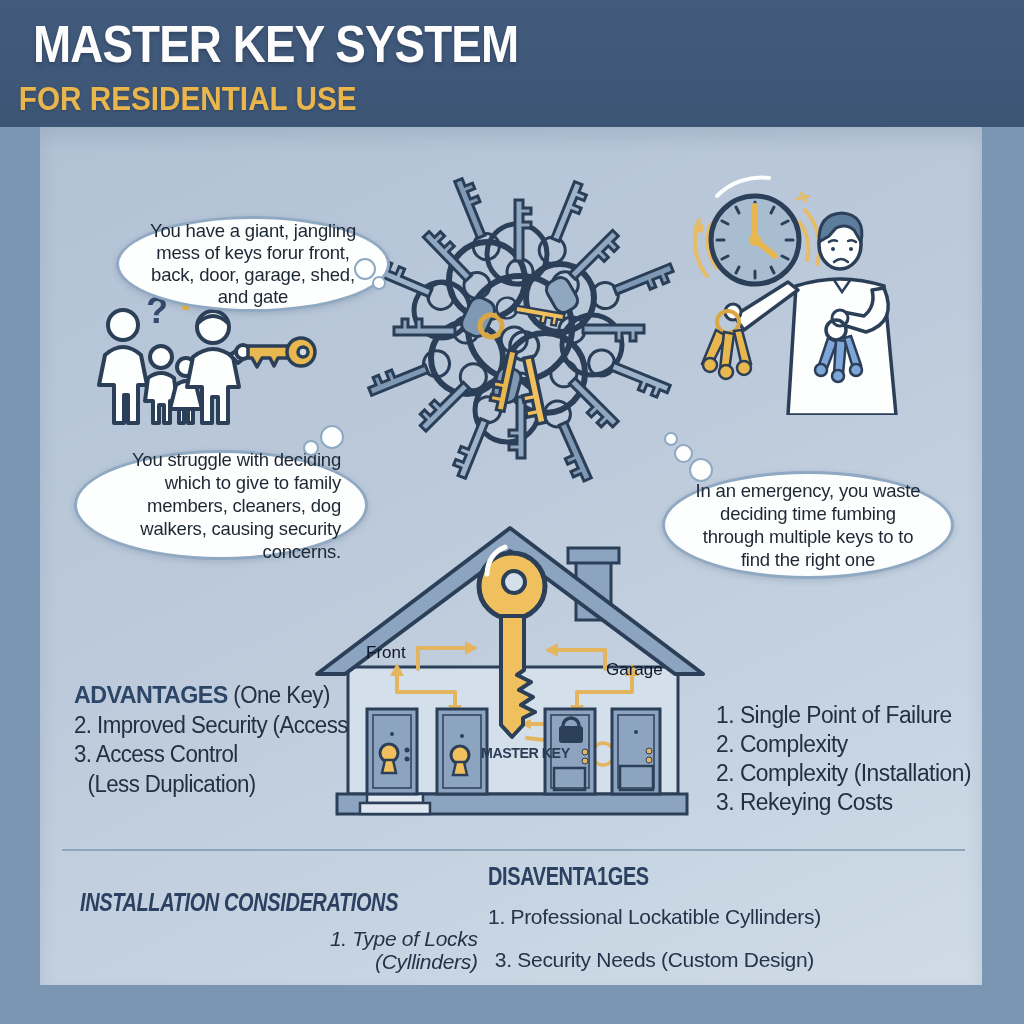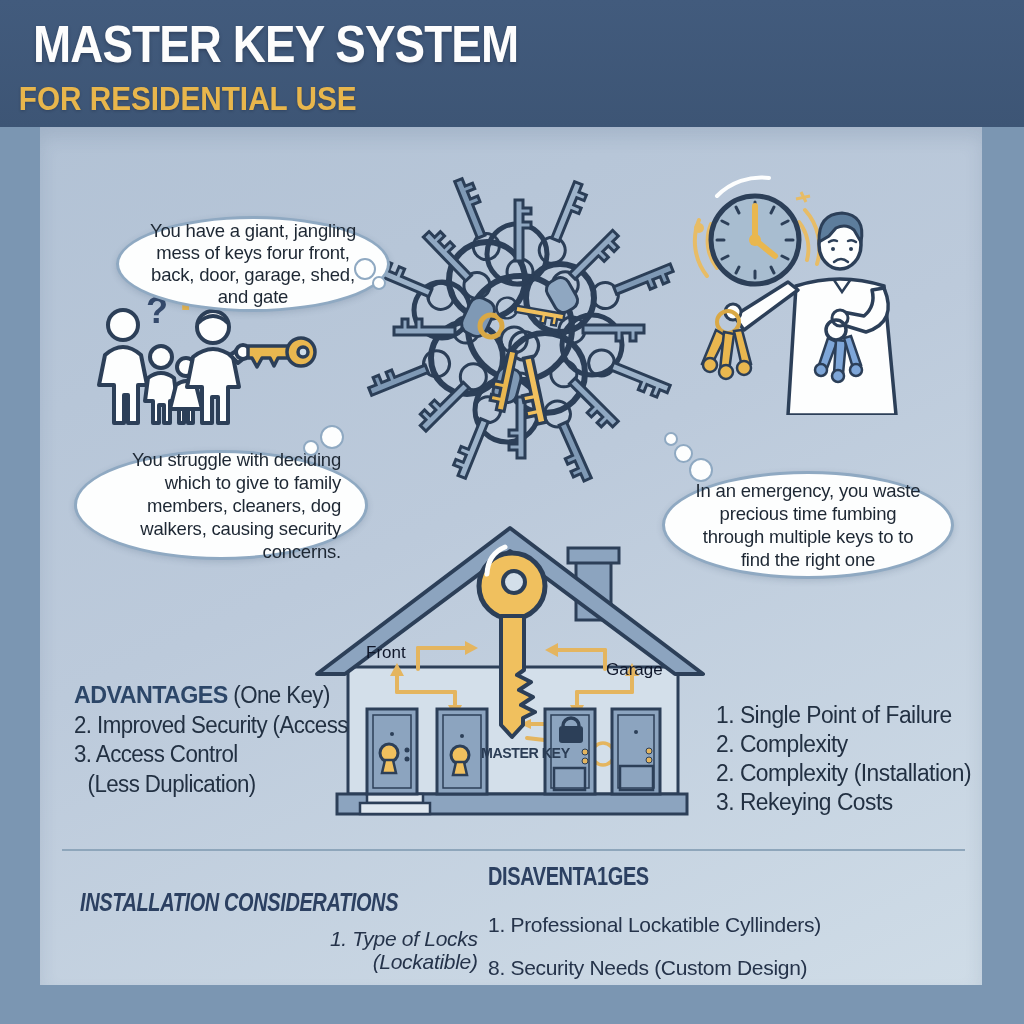--- a/index.html
+++ b/index.html
@@ -52,21 +52,21 @@
   .indent-1{padding-left:14px;}
   .indent-2{padding-left:22px;}
   
   #divider{position:absolute;left:62px;top:849px;width:903px;height:2px;
            background:#8ea6bb;}
   .bottom-block .bhead{font-weight:bold;color:#2c4061;font-size:25px;letter-spacing:-.5px;
            transform:scaleX(.8);transform-origin:left;white-space:nowrap;}
   #installation{left:80px;top:891px;font-size:21px;line-height:23px;color:#25334a;font-style:italic;}
   #installation .items{margin-top:13px;letter-spacing:-.3px;text-align:right;}
   #disadv-bottom{left:488px;top:862px;font-size:21px;color:#25334a;}
-  #disadv-bottom .items{margin-top:22px;letter-spacing:-.3px;}
+  #disadv-bottom .items{margin-top:14px;letter-spacing:-.3px;text-align:center;}
   #disadv-bottom .line+.line{margin-top:19px;}
 </style>
 </head>
 <body>
 
 <div id="stage">
 
   <div id="header">
     <div id="title">MASTER KEY SYSTEM</div>
     <div id="subtitle">FOR RESIDENTIAL USE</div>
@@ -242,21 +242,21 @@
   <div class="dot" style="left:354px;top:258px;width:18px;height:18px;"></div>
   <div class="dot" style="left:372px;top:276px;width:10px;height:10px;"></div>
 
   <div class="bubble" id="bubble-mid-left">
     <p>You struggle with deciding which to give to family members, cleaners, dog walkers, causing security concerns.</p>
   </div>
   <div class="dot" style="left:320px;top:425px;width:20px;height:20px;"></div>
   <div class="dot" style="left:303px;top:440px;width:12px;height:12px;"></div>
 
   <div class="bubble" id="bubble-mid-right">
-    <p>In an emergency, you waste precious time fumbing through multiple keys to to find the right one</p>
+    <p>In an emergency, you waste deciding time fumbing through multiple keys to to find the right one</p>
   </div>
   <div class="dot" style="left:664px;top:432px;width:10px;height:10px;"></div>
   <div class="dot" style="left:674px;top:444px;width:15px;height:15px;"></div>
   <div class="dot" style="left:689px;top:458px;width:20px;height:20px;"></div>
 
   <svg class="illus" style="left:315px;top:522px;" width="395" height="298" viewBox="0 0 395 298">
 
     <g fill="#8ca4bf" stroke="#2c3f58" stroke-width="3">
       <rect x="261" y="38" width="35" height="60"></rect>
       <rect x="253" y="26" width="51" height="15"></rect>
@@ -360,25 +360,25 @@
     <div class="line">2. Complexity (Installation)</div>
     <div class="line">3. Rekeying Costs</div>
   </div>
 
   <div id="divider"></div>
 
   <div class="list bottom-block" id="installation">
     <div class="bhead">INSTALLATION CONSIDERATIONS</div>
     <div class="items">
       <div class="line">1. Type of Locks</div>
-      <div class="line indent-2">(Lockatible)</div>
+      <div class="line indent-2">(Cyllinders)</div>
     </div>
   </div>
 
   <div class="list bottom-block" id="disadv-bottom">
     <div class="bhead">DISAVENTA1GES</div>
     <div class="items">
       <div class="line">1. Professional Lockatible Cyllinders)</div>
-      <div class="line">8. Security Needs (Custom Design)</div>
+      <div class="line">3. Security Needs (Custom Design)</div>
     </div>
   </div>
 
 </div>
 
 </body></html>

